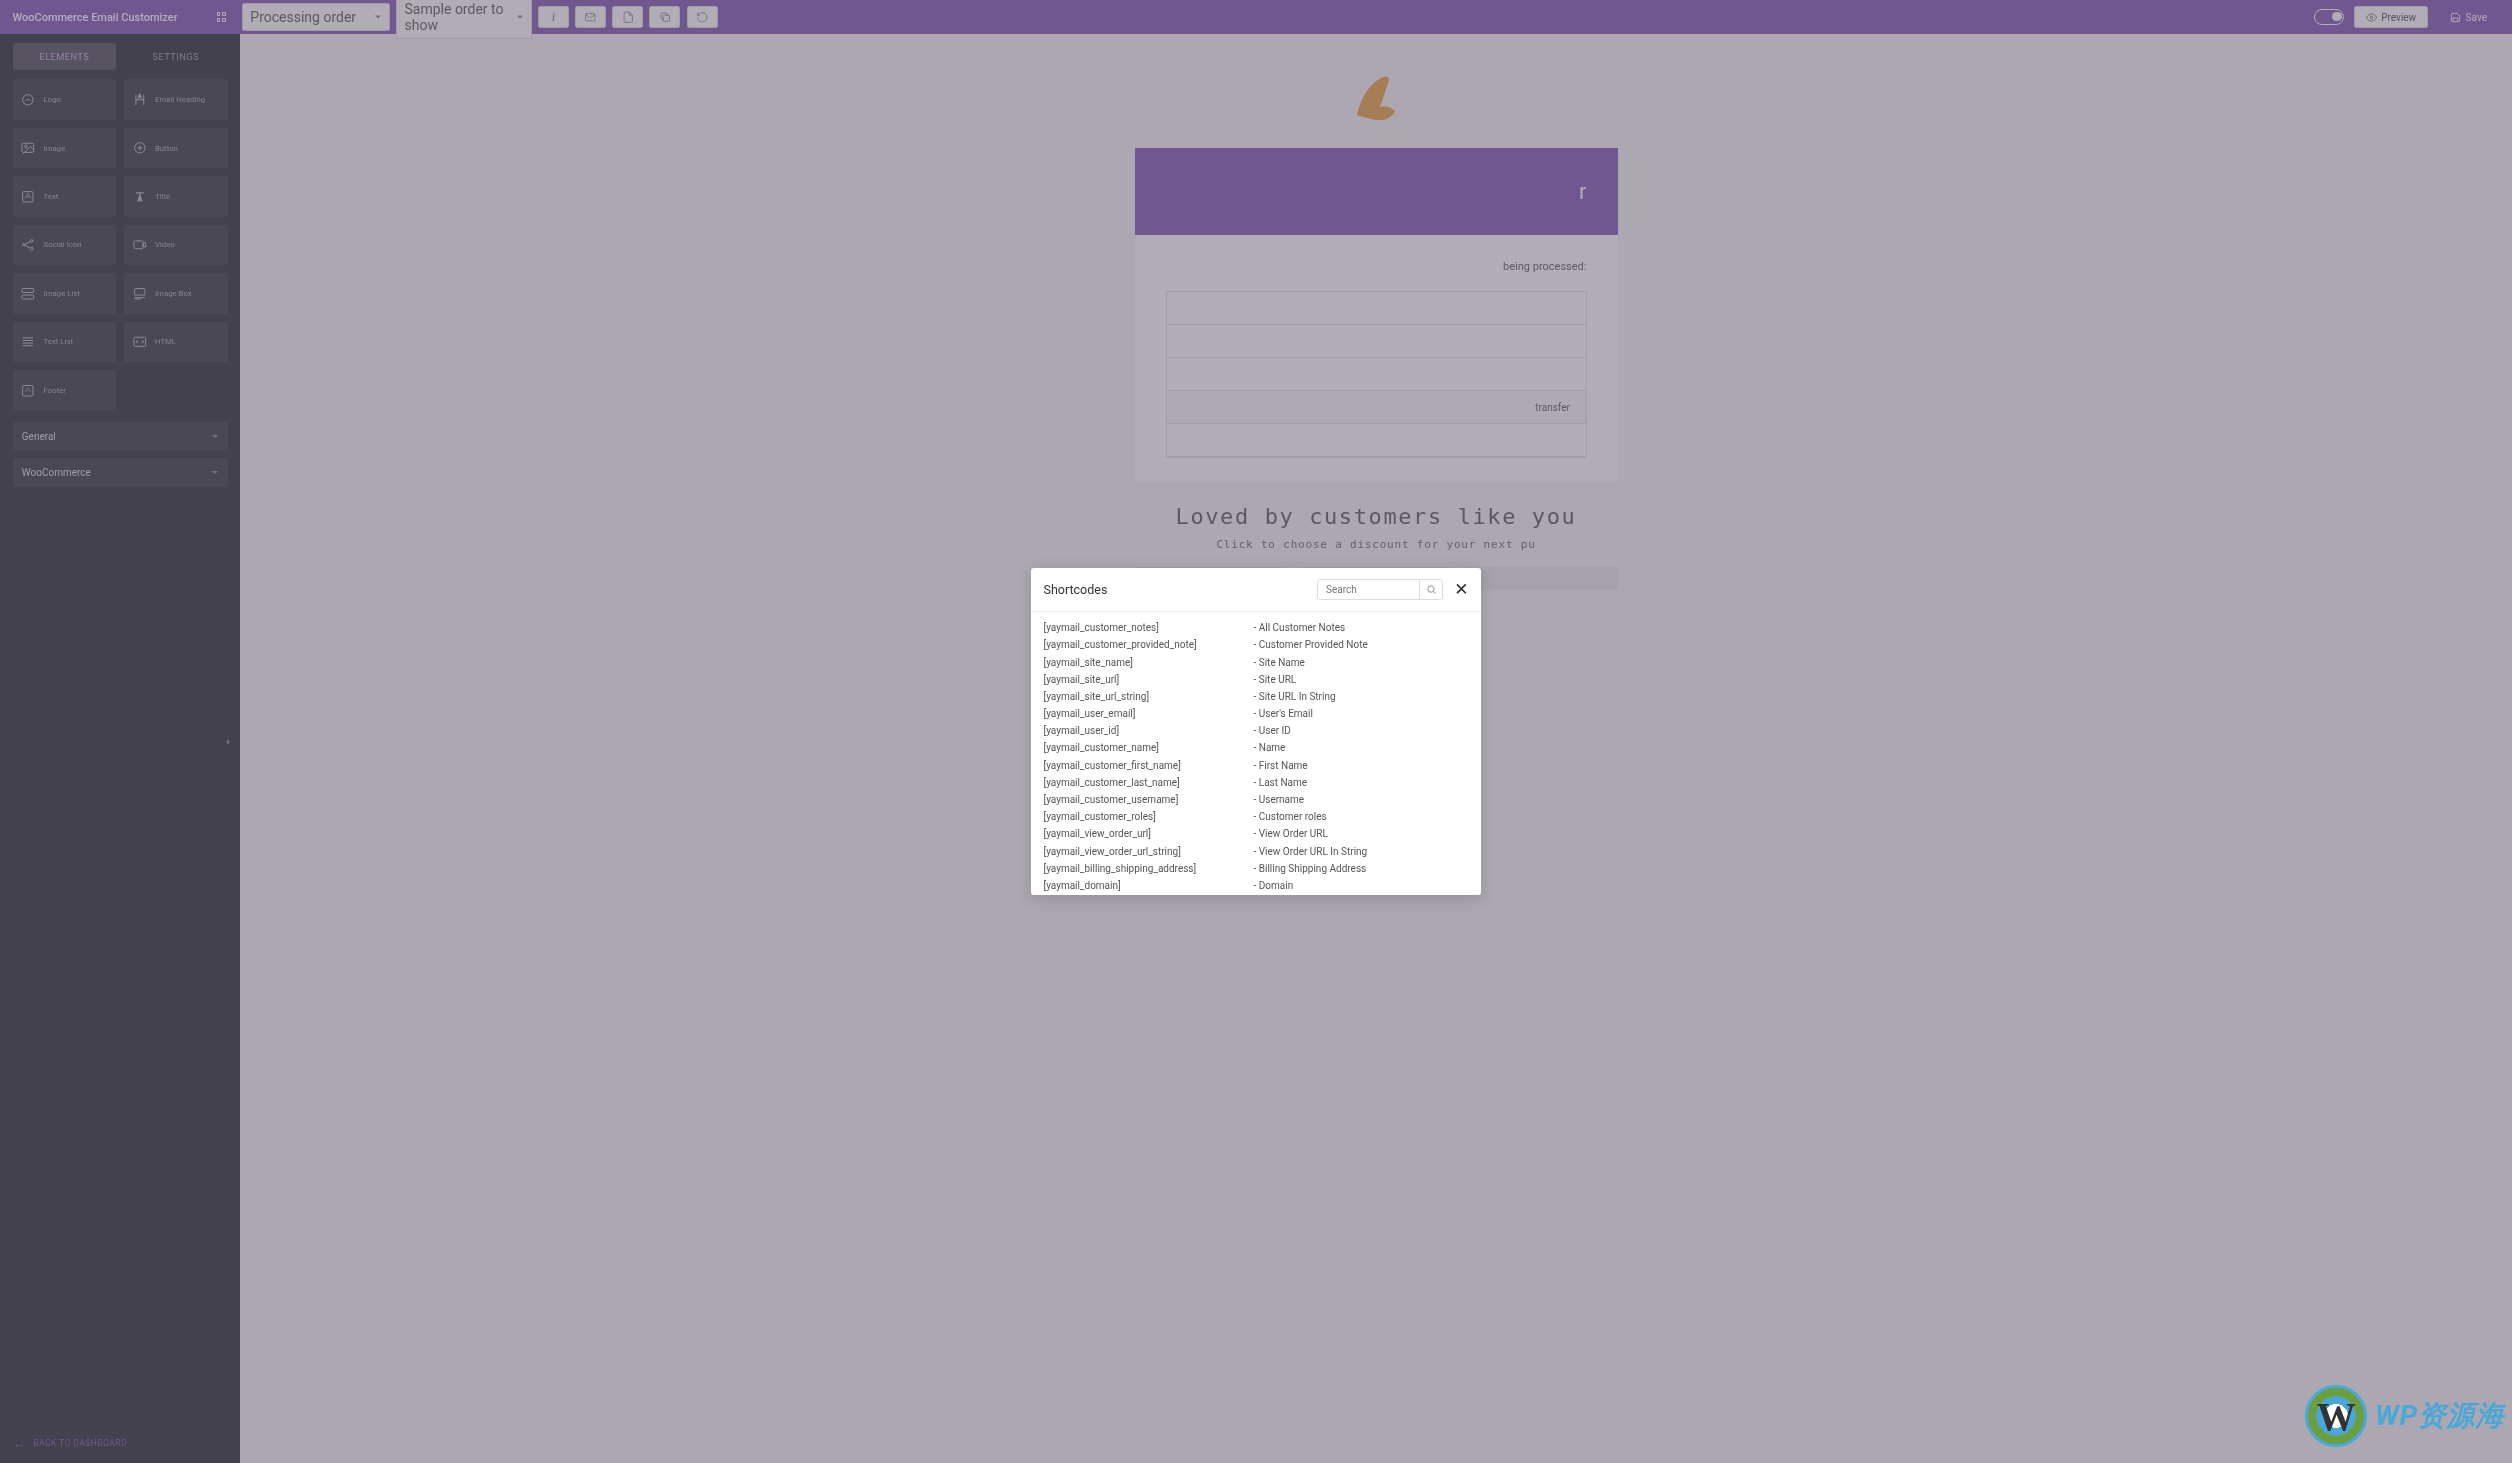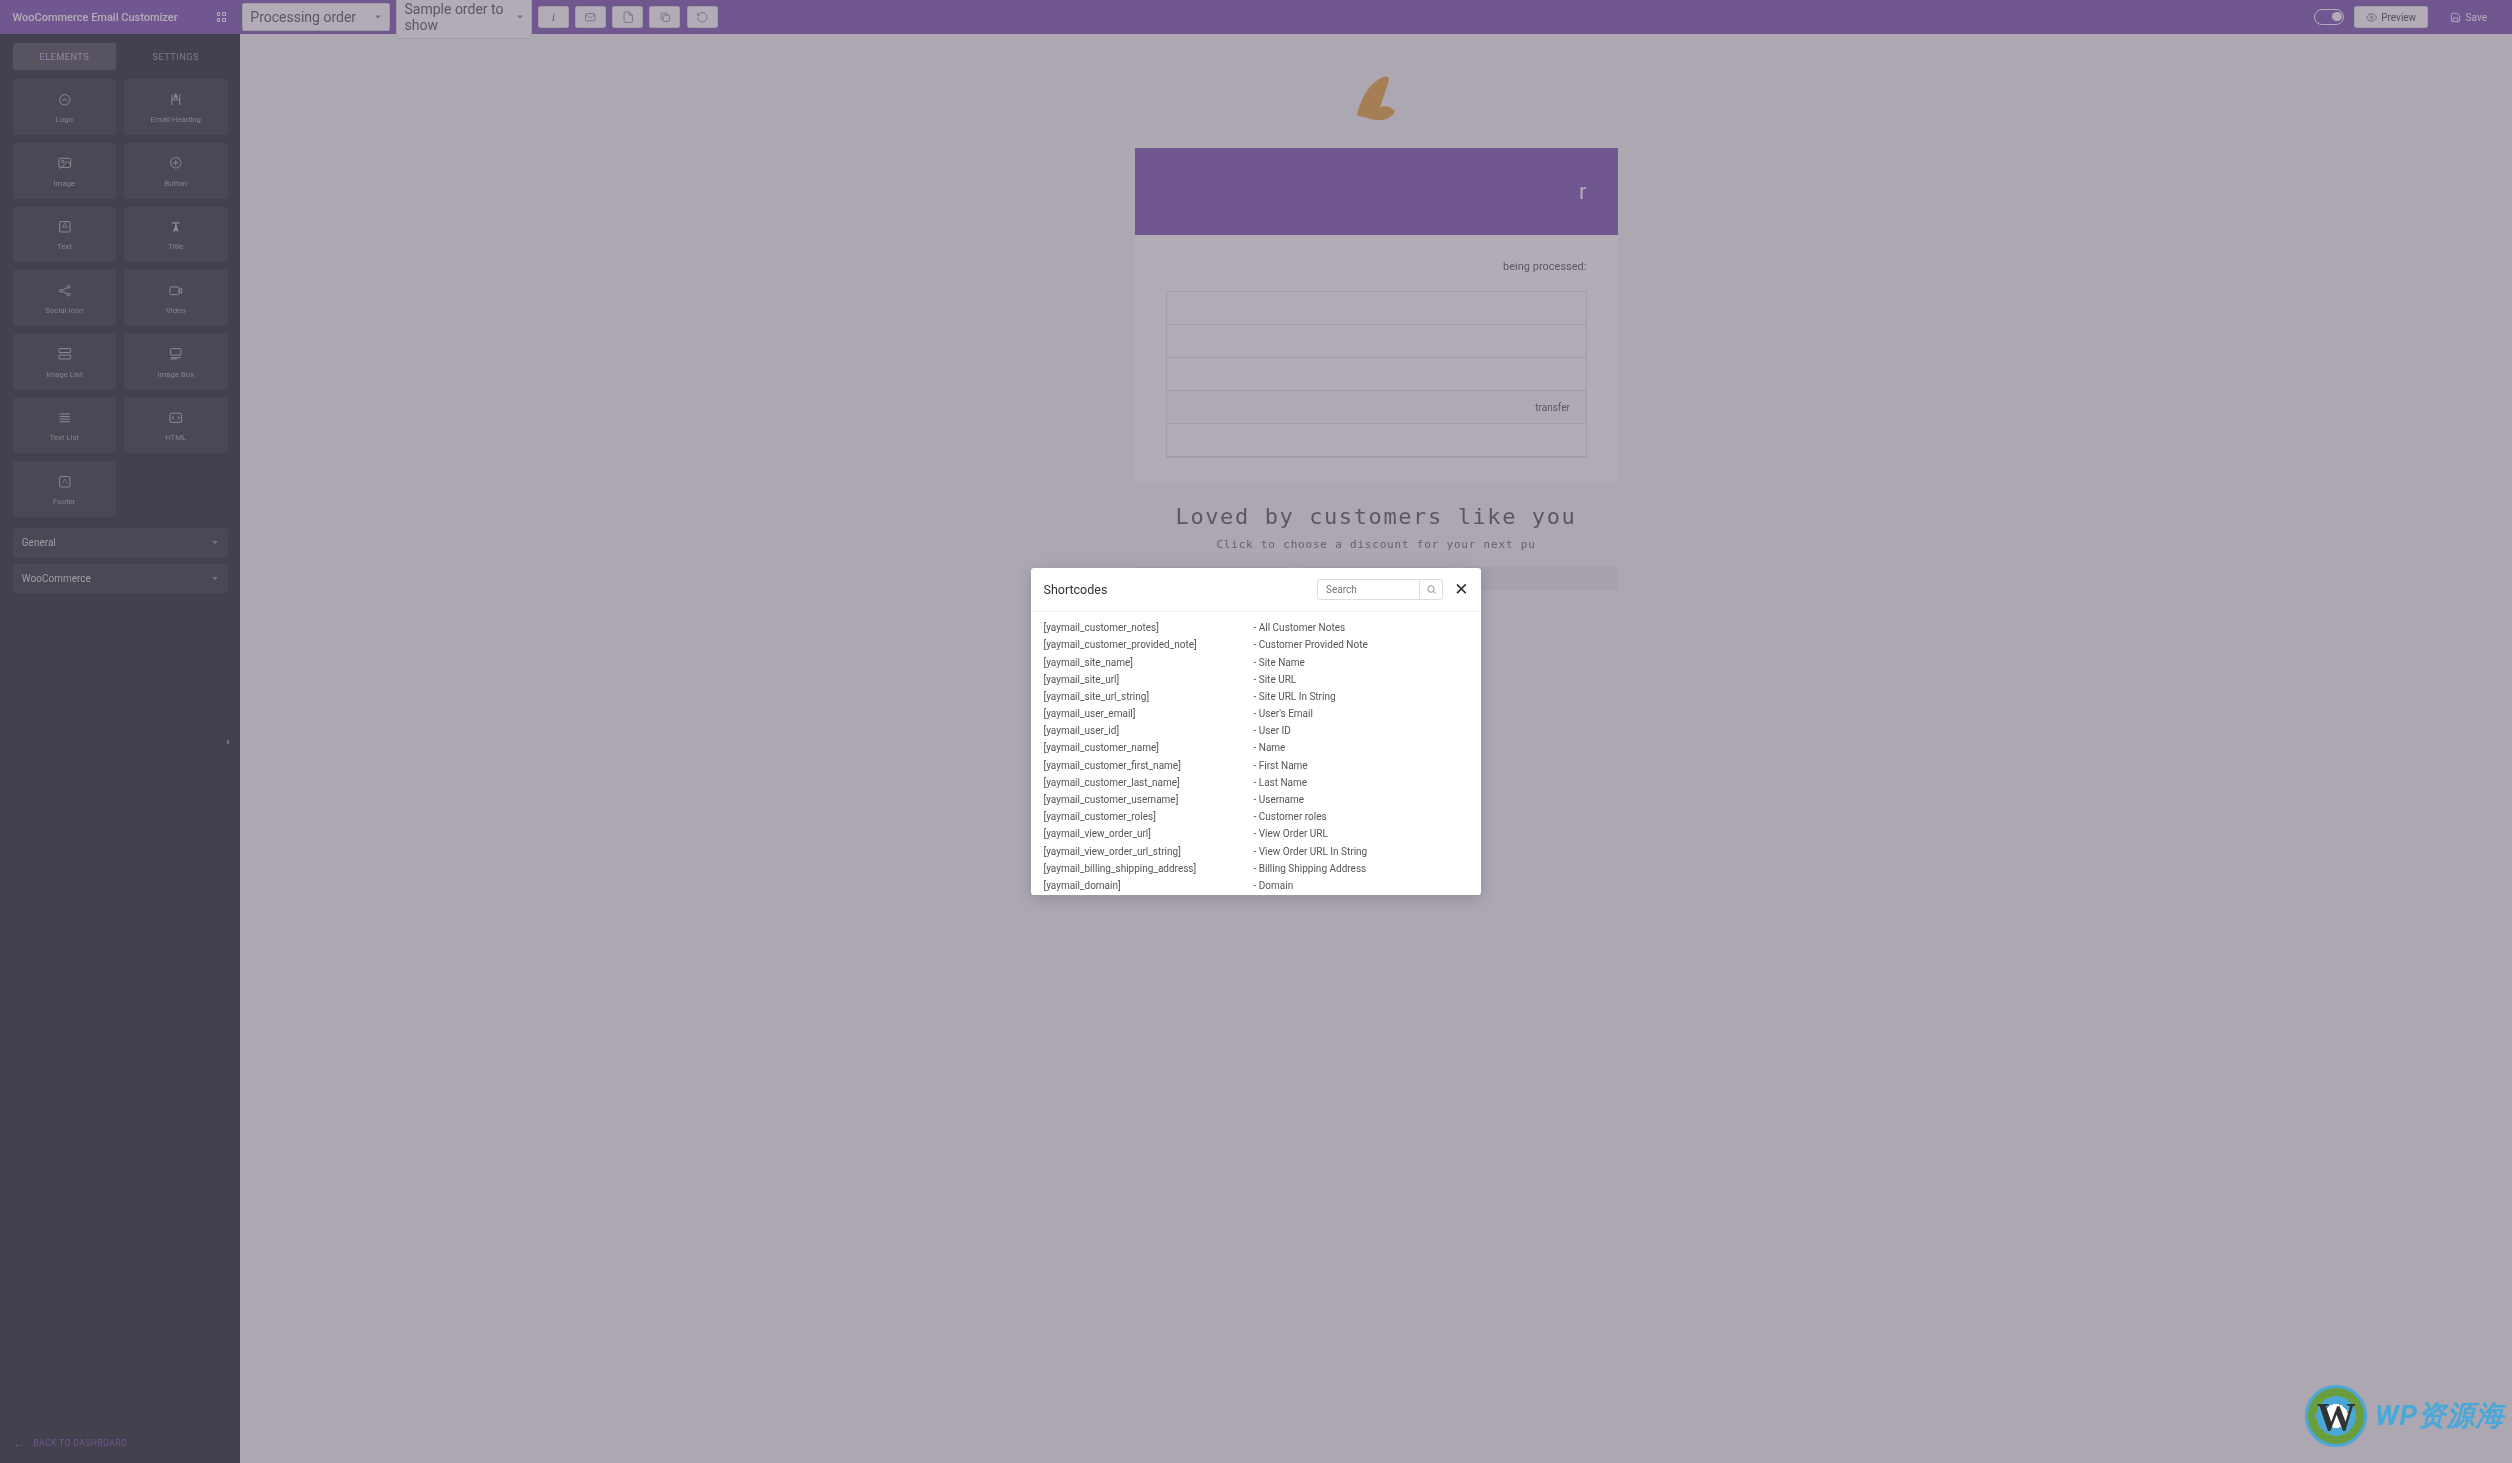--- a/index.html
+++ b/index.html
@@ -30,21 +30,21 @@
     .save-btn { background: #7f54b3; border: none; border-radius: 2.3px; padding: 5.4px 12.5px; font-size: 10px; color: white; display: flex; align-items: center; gap: 4.7px; }
     
     
     .sidebar { width: 240px; background: #23282d; color: white; padding-top: 34px; display: flex; flex-direction: column; height: 100vh; flex-shrink: 0; }
     .tabs { display: flex; padding: 9.3px 12.5px; gap: 7.8px; }
     .tab { flex: 1; padding: 7.8px; text-align: center; font-size: 9.3px; letter-spacing: 0.4px; border-radius: 2.3px; }
     .tab.active { background: #4a4d52; color: #c9a8e8; }
     .tab:not(.active) { color: #999; }
     
     .elements-grid { display: grid; grid-template-columns: 1fr 1fr; gap: 7.8px; padding: 0 12.5px; }
-    .element { background: #32373c; border-radius: 2.3px; padding: 11px 6.2px; display: flex; flex-direction: column; align-items: center; gap: 6.2px; }
+    .element { background: #32373c; border-radius: 2.3px; padding: 11px 6.2px; display: flex; flex-direction: row; align-items: center; gap: 6.2px; }
     .element-icon { width: 18.7px; height: 18.7px; display: flex; align-items: center; justify-content: center; color: #bbb; }
     .element-icon svg { width: 15.6px; height: 15.6px; stroke: #bbb; fill: none; stroke-width: 1.5; }
     .element-label { font-size: 7.8px; color: #aaa; }
     
     .accordions { margin-top: 11px; }
     .accordion { background: #32373c; margin: 0 12.5px 6.2px; padding: 9.3px; display: flex; justify-content: space-between; align-items: center; font-size: 10px; color: #ddd; border-radius: 2.3px; }
     .chevron { border-left: 3.1px solid transparent; border-right: 3.1px solid transparent; border-top: 3.9px solid #888; }
     
     .back-link { margin-top: auto; padding: 12.5px; display: flex; align-items: center; gap: 7.8px; font-size: 8.6px; color: #7f54b3; letter-spacing: 0.4px; }
     .back-arrow { color: #7f54b3; font-size: 12.5px; }

